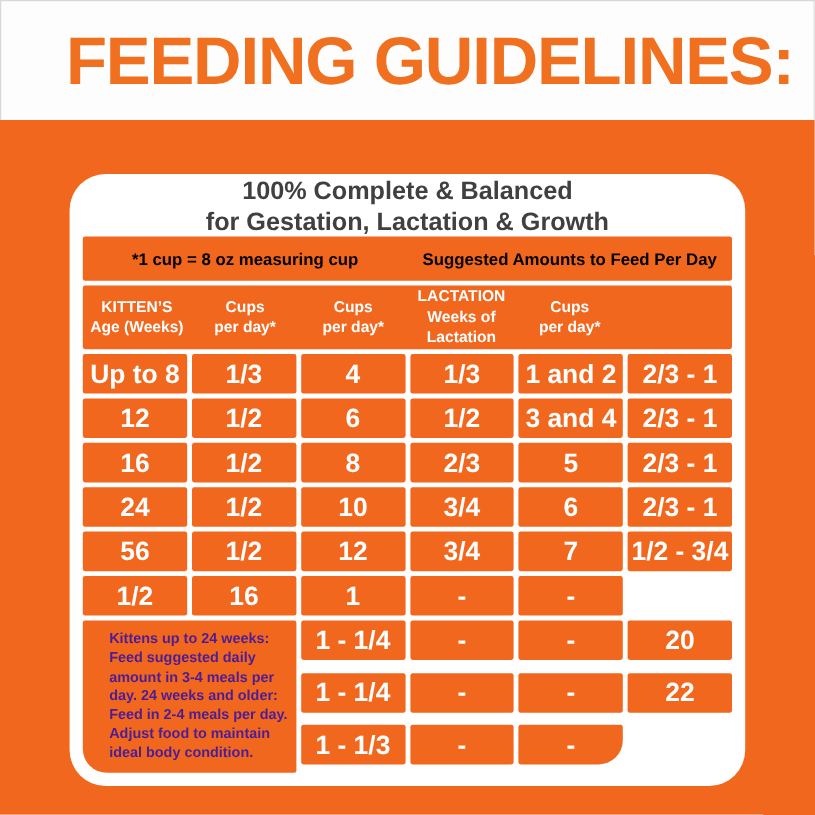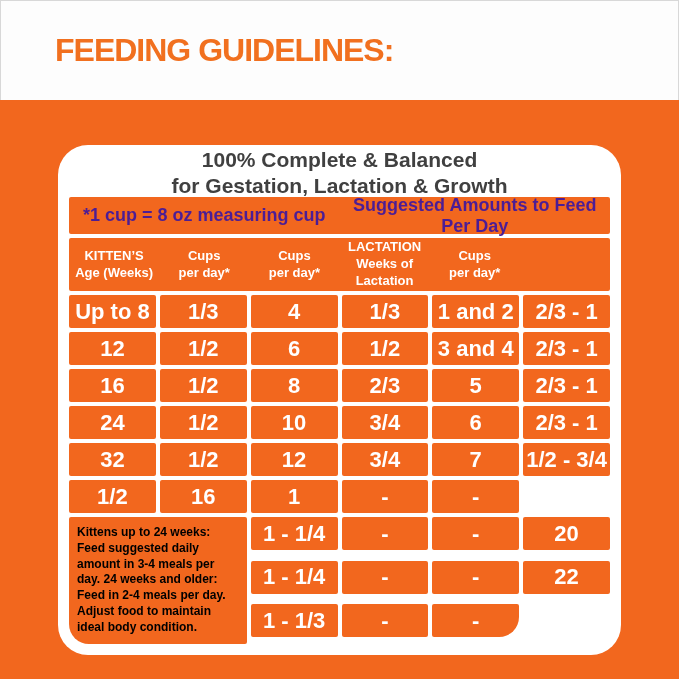--- a/index.html
+++ b/index.html
@@ -18,21 +18,21 @@
     height: 100px;
     background: #fdfdfd;
     border: 1px solid #d8d8d8;
     border-bottom: none;
     display: flex;
     align-items: center;
     padding-left: 54px;
   }
   .top-band h1 {
     color: #f1701f;
-    font-size: 32px;
+    font-size: 56px;
     letter-spacing: -1px;
     white-space: nowrap;
   }
 
   
   .orange-area {
     flex: 1;
     background: #f2671e;
     overflow: hidden;
   }
@@ -55,22 +55,22 @@
     line-height: 1.22;
     padding-top: 4px;
   }
 
   .info-bar {
     background: #f2671e;
     height: 37px;
     border-radius: 2px;
     display: flex;
     align-items: center;
-    color: #4c1d95;
-    font-size: 18px;
+    color: #000000;
+    font-size: 14px;
     margin-bottom: 4px;
   }
   .info-bar span { flex: 1 1 50%; text-align: center; }
 
   .col-headers {
     background: #f2671e;
     height: 53px;
     border-radius: 2px;
     display: grid;
     grid-template-columns: repeat(6, 1fr);
@@ -99,24 +99,24 @@
     color: #fff;
     font-size: 22px;
   }
 
   .note-cell {
     grid-column: 1 / 3;
     grid-row: 1 / 4;
     background: #f2671e;
     border-radius: 2px;
     border-bottom-left-radius: 20px;
-    color: #000000;
+    color: #4c1d95;
     font-size: 12px;
     line-height: 1.32;
-    padding: 8px 6px 8px 8px;
+    padding: 8px 6px 8px 22px;
     display: block;
     height: auto;
     text-align: left;
   }
   .br-round { border-bottom-right-radius: 20px; }
 </style>
 </head>
 <body>
 
 <div class="page">
@@ -184,21 +184,21 @@
         <div class="cell">5</div>
         <div class="cell">2/3 - 1</div>
 
         <div class="cell">24</div>
         <div class="cell">1/2</div>
         <div class="cell">10</div>
         <div class="cell">3/4</div>
         <div class="cell">6</div>
         <div class="cell">2/3 - 1</div>
 
-        <div class="cell">32</div>
+        <div class="cell">56</div>
         <div class="cell">1/2</div>
         <div class="cell">12</div>
         <div class="cell">3/4</div>
         <div class="cell">7</div>
         <div class="cell">1/2 - 3/4</div>
 
         <div class="cell">1/2</div>
         <div class="cell">16</div>
         <div class="cell">1</div>
         <div class="cell">-</div>

